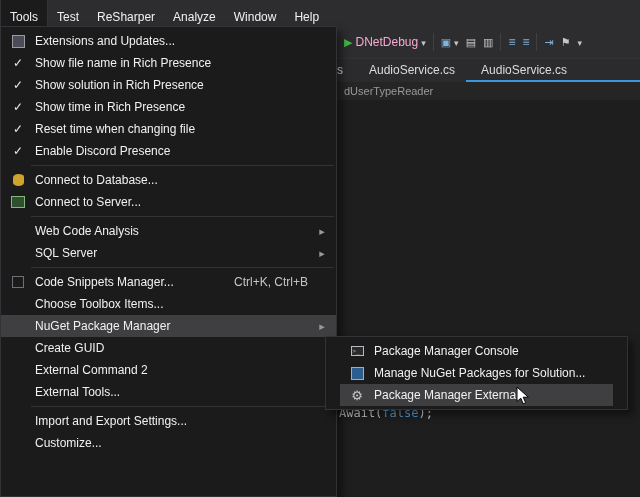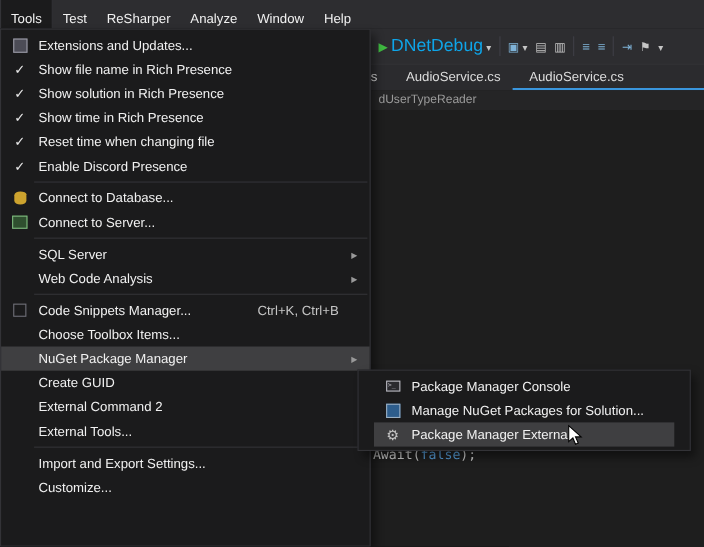--- a/index.html
+++ b/index.html
@@ -12,21 +12,21 @@
   .menubar-item{padding:4px 9px;line-height:26px;color:#f1f1f1;cursor:default;}
   .menubar-item.active{background:#1b1b1c;border-left:1px solid #333337;border-right:1px solid #333337;}
 
   .toolbar{position:absolute;left:0;top:26px;width:640px;height:33px;background:#2d2d30;
            border-bottom:1px solid #333337;display:flex;align-items:center;gap:7px;
            padding-left:344px;box-sizing:border-box;}
   .tbtn{display:flex;align-items:center;gap:3px;color:#c5c5c5;}
   .tb-sep{width:1px;height:18px;background:#3f3f46;}
   .play-icon::before{content:"\25B6";color:#3fba41;font-size:11px;}
   .dd-icon::before{content:"\25BE";color:#c5c5c5;font-size:9px;}
-  .debug-target{color:#0ea5e9;font-size:16px;}
+  .debug-target{color:#f9a8d4;font-size:12px;}
   .window-arrow-icon::before{content:"\25A3";color:#7fb3d8;font-size:11px;}
   .split-pane-icon::before{content:"\25A4";color:#c5c5c5;font-size:11px;}
   .document-icon::before{content:"\25A5";color:#c5c5c5;font-size:11px;}
   .list-icon::before{content:"\2261";color:#7fb3d8;font-size:12px;}
   .indent-icon::before{content:"\21E5";color:#7fb3d8;font-size:11px;}
   .bookmark-flag-icon::before{content:"\2691";color:#c5c5c5;font-size:11px;}
 
   
   .tabstrip{position:absolute;left:0;top:59px;width:640px;height:23px;background:#2b2b2e;
             display:flex;align-items:stretch;padding-left:318px;box-sizing:border-box;}
@@ -186,26 +186,26 @@
     </div>
     <div class="menuitem">
       <span class="mi-gutter">
           <span class="server-icon"></span>
         </span>
       <span class="mi-label">Connect to Server...</span>
     </div>
     <div class="menusep"></div>
     <div class="menuitem">
       <span class="mi-gutter"></span>
+      <span class="mi-label">Web Code Analysis</span>
+      <span class="mi-arrow"></span>
+    </div>
+    <div class="menuitem">
+      <span class="mi-gutter"></span>
       <span class="mi-label">SQL Server</span>
-      <span class="mi-arrow"></span>
-    </div>
-    <div class="menuitem">
-      <span class="mi-gutter"></span>
-      <span class="mi-label">Web Code Analysis</span>
       <span class="mi-arrow"></span>
     </div>
     <div class="menusep"></div>
     <div class="menuitem">
       <span class="mi-gutter">
           <span class="snippet-box-icon"></span>
         </span>
       <span class="mi-label">Code Snippets Manager...</span>
       <span class="mi-shortcut">Ctrl+K, Ctrl+B</span>
     </div>

